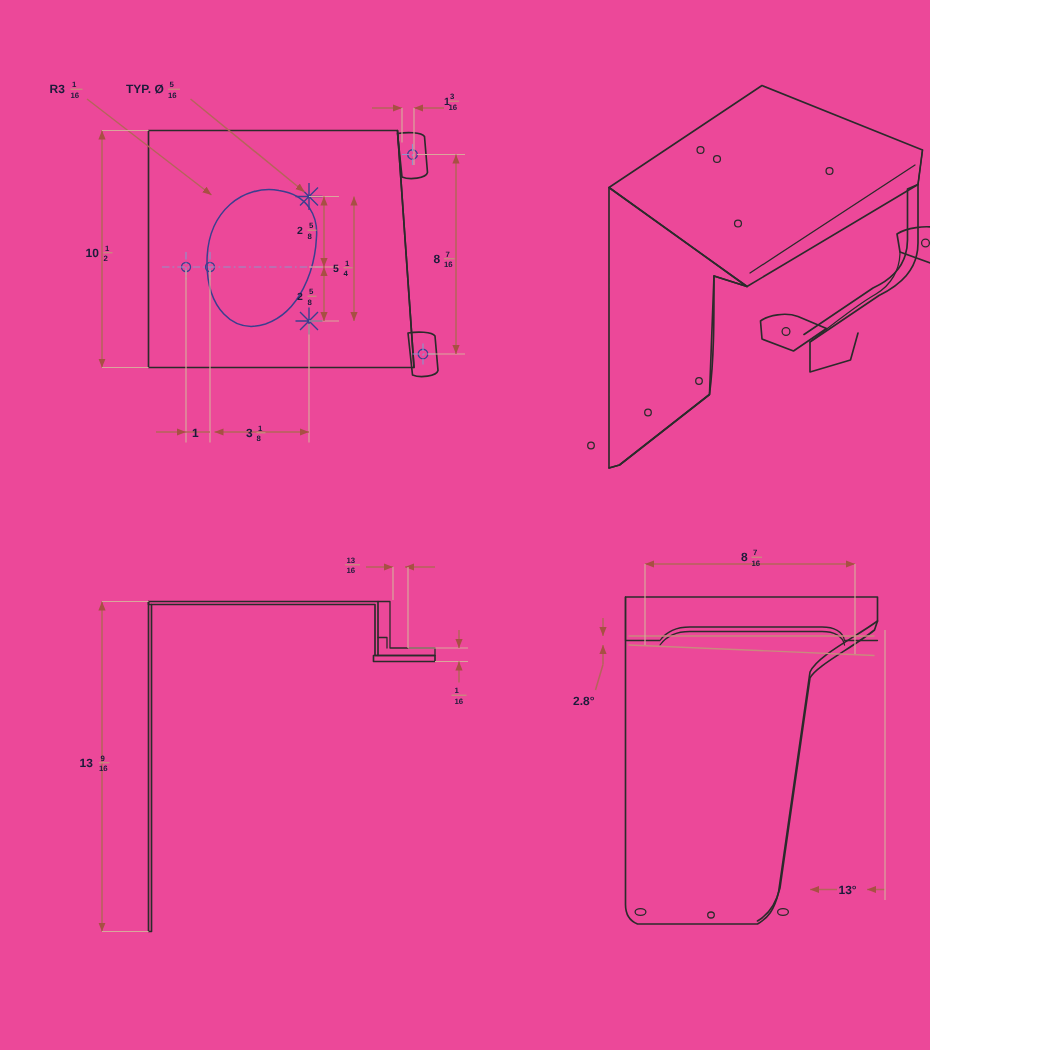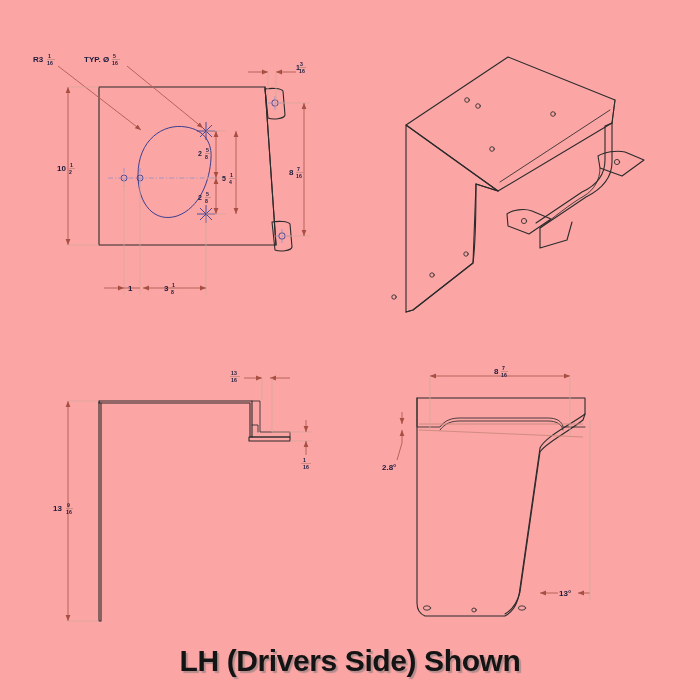--- a/index.html
+++ b/index.html
@@ -2,23 +2,23 @@
 <html><head>
 <meta charset="utf-8">
 <style>
   html, body {
     margin: 0;
     padding: 0;
     background: #ffffff;
   }
   #sheet {
     position: relative;
-    width: 700px;
+    width: 620px;
     height: 700px;
-    background: #fca5a5;
+    background: #ec4899;
     overflow: hidden;
     font-family: "Liberation Sans", sans-serif;
   }
   svg.drawing {
     position: absolute;
     left: 0;
     top: 0;
     width: 700px;
     height: 700px;
   }
@@ -304,15 +304,14 @@
       <path class="leader" d="M402,443 L397,460"></path>
       <text class="dimtext" x="382" y="470">2.8°</text>
 
       <path class="dim-line-strong" d="M540,593 L558,593" marker-start="url(#arrL)"></path>
       <path class="dim-line-strong" d="M590,593 L578,593" marker-end="url(#arrR)"></path>
       <path class="ext-line" d="M590,420 L590,600"></path>
       <text class="dimtext" x="559" y="596">13°</text>
     </g>
   </svg>
 
-  <div class="caption">LH (Drivers Side) Shown</div>
 
 </div>
 
 </body></html>

